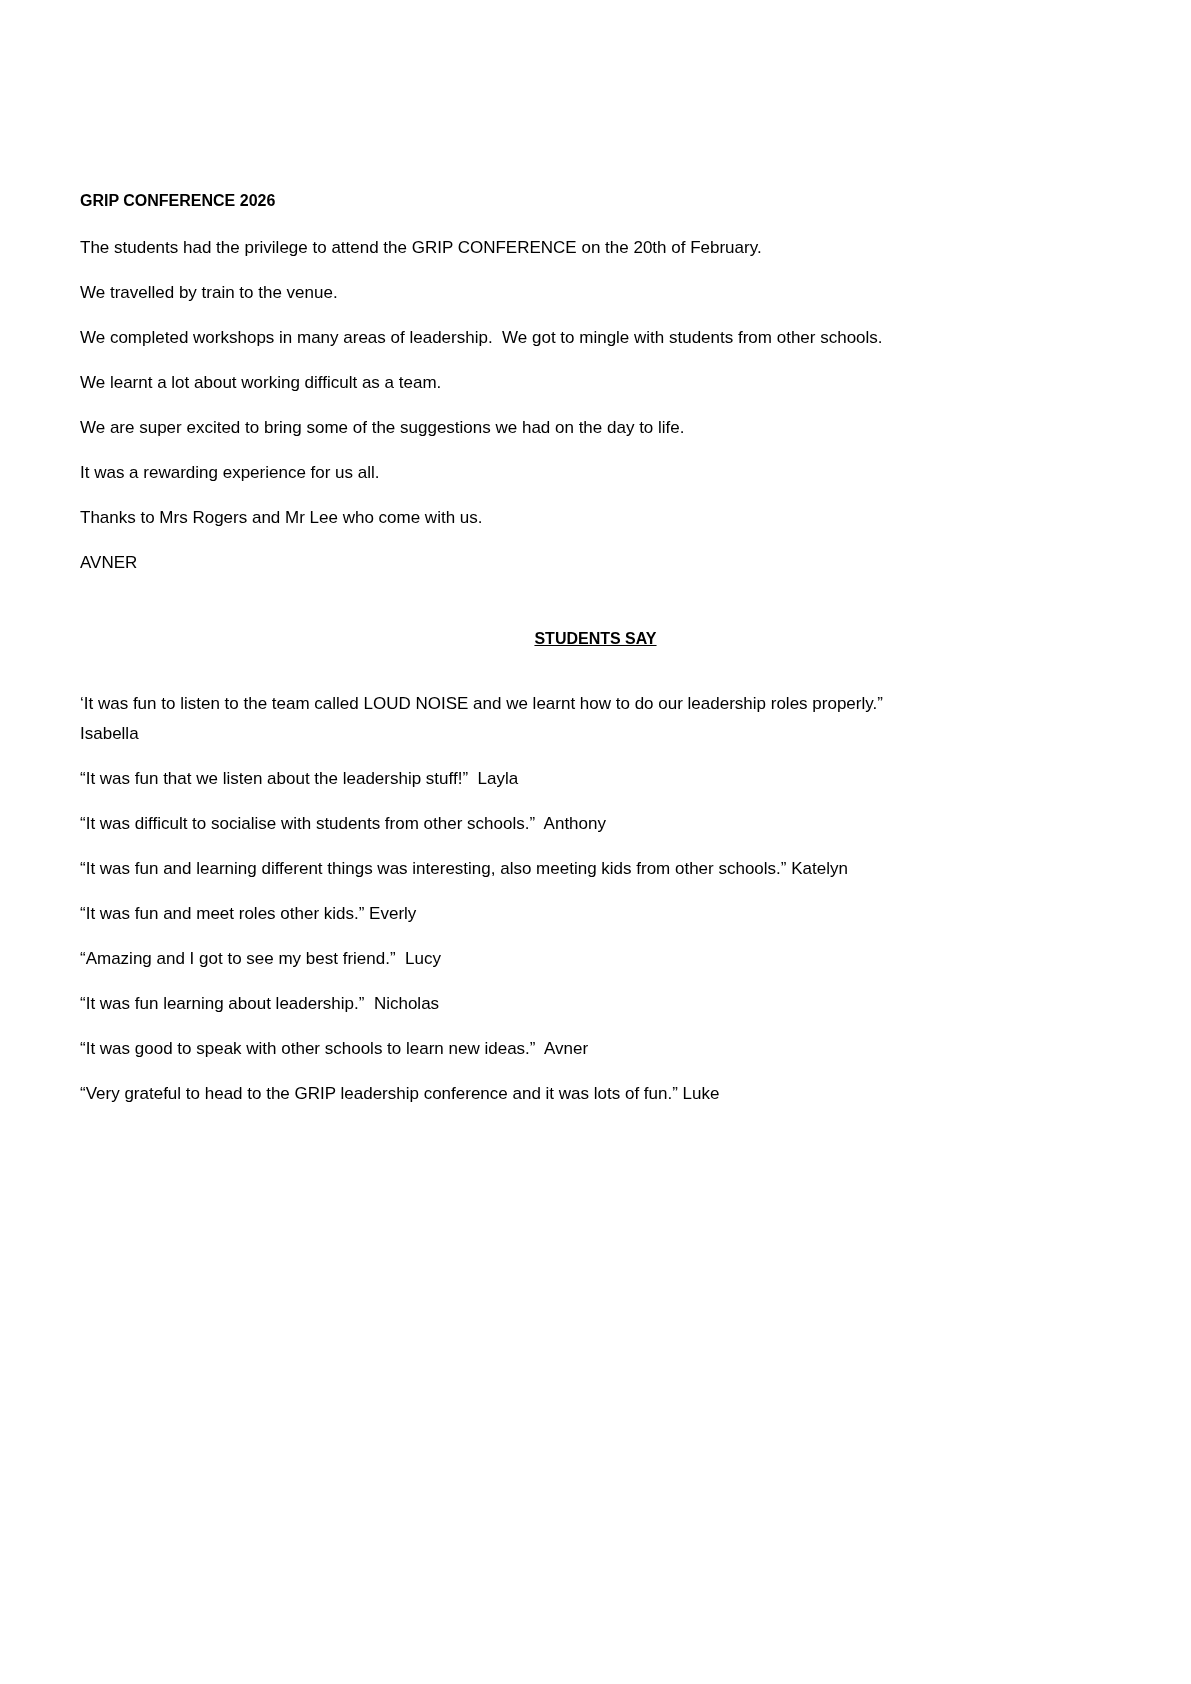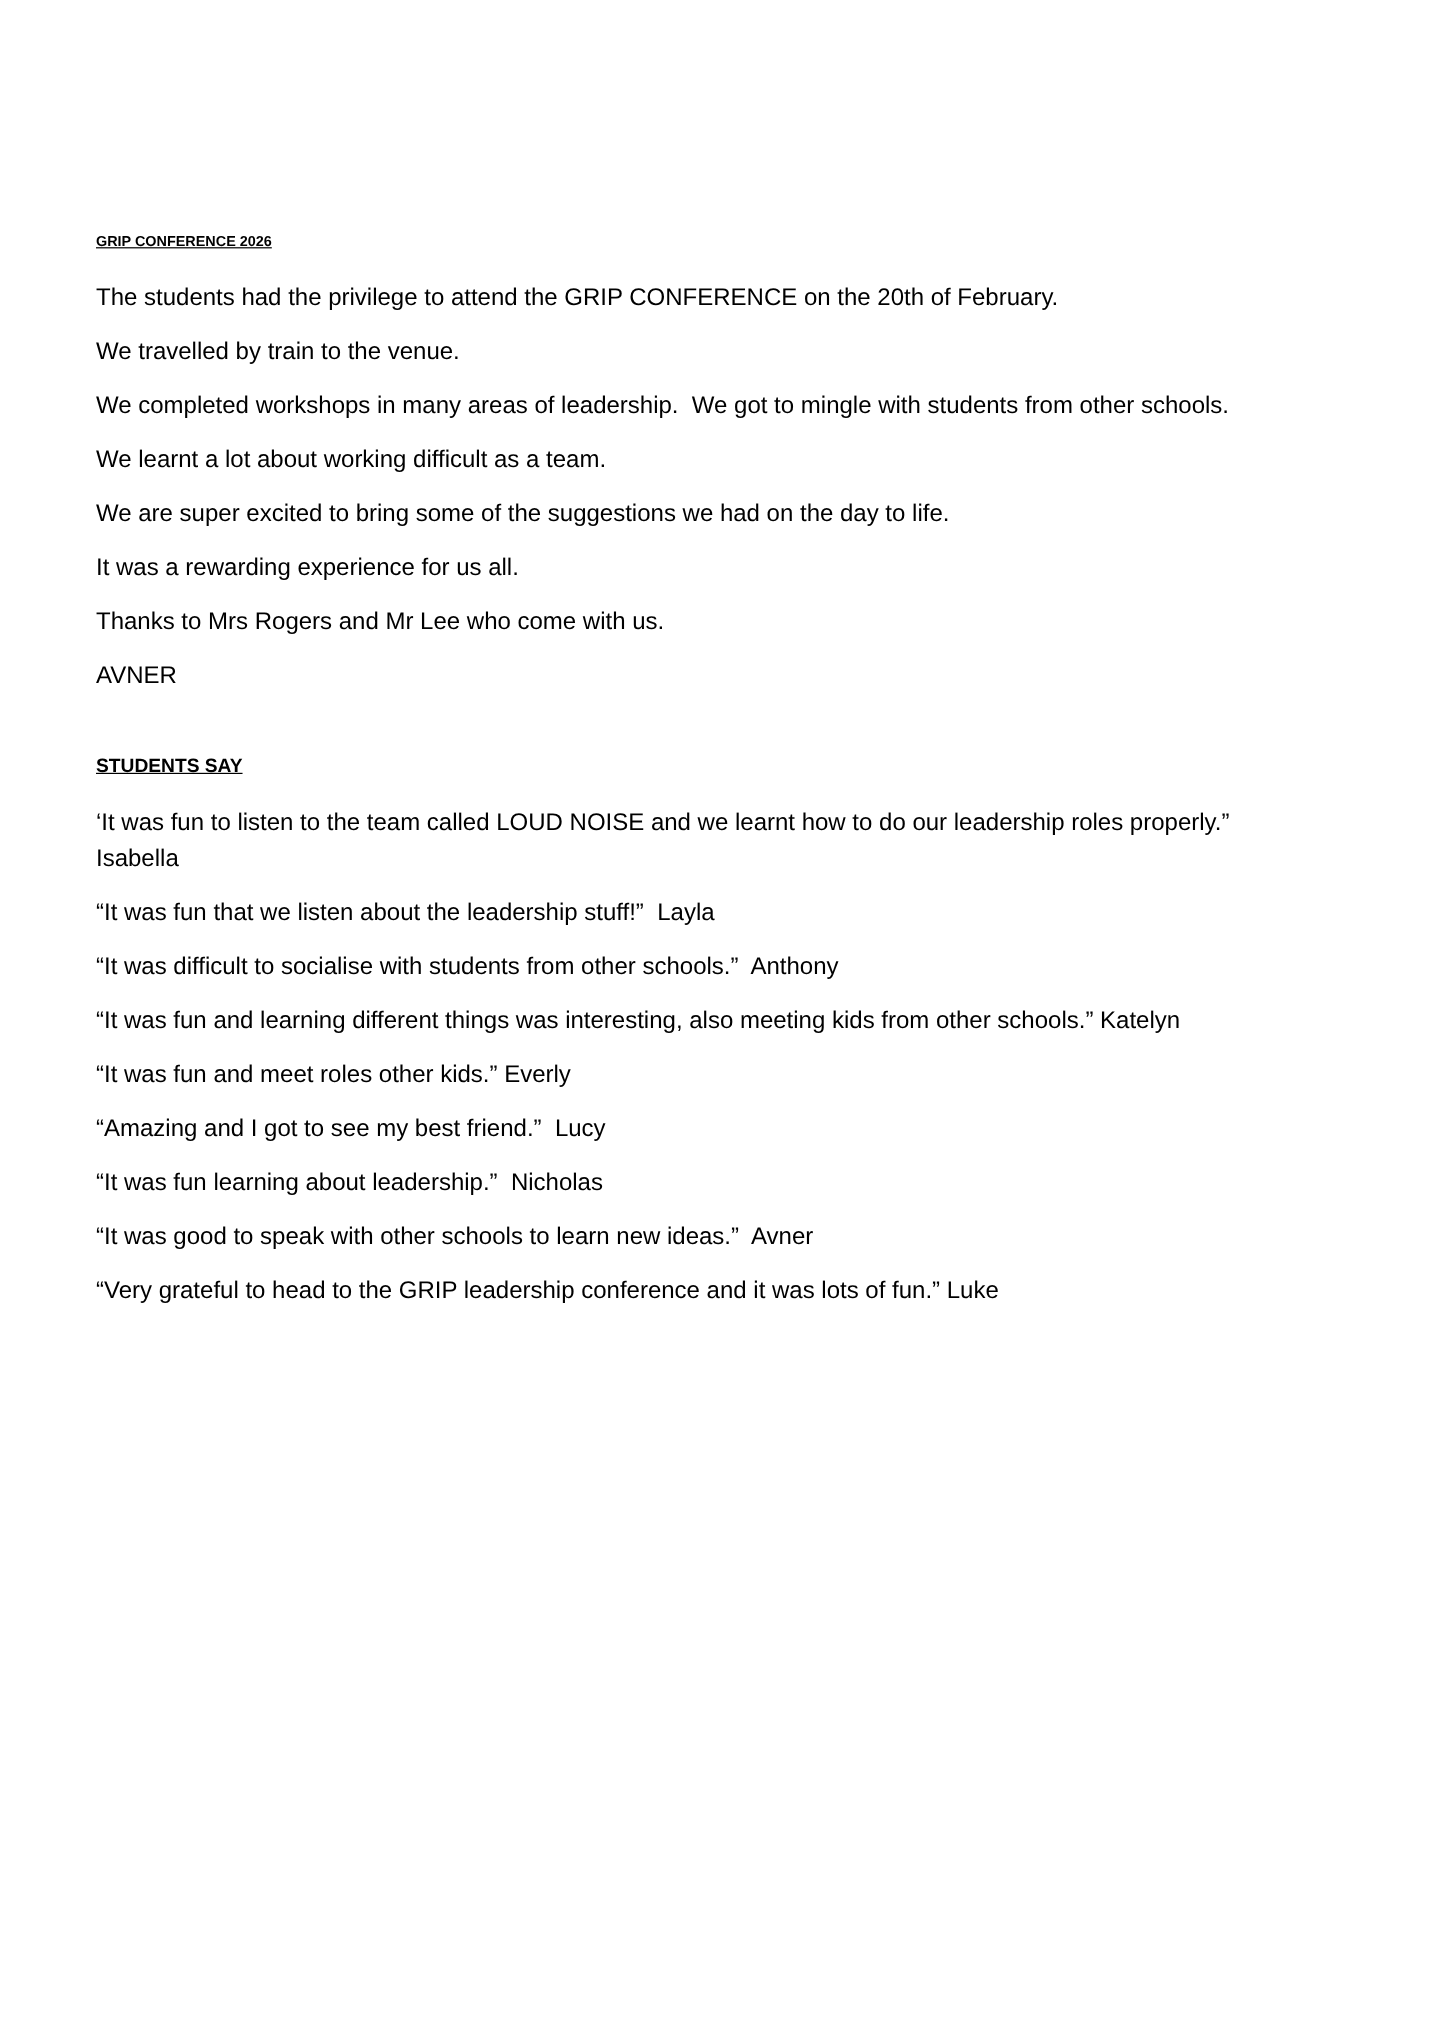--- a/index.html
+++ b/index.html
@@ -15,40 +15,40 @@
     overflow: hidden;
   }
   .page {
     box-sizing: border-box;
     width: 1191px;
     height: 1684px;
     padding: 186px 80px 0 80px;
     background: #ffffff;
   }
   .doc-title {
-    font-size: 12px;
+    font-size: 16px;
     font-weight: bold;
     line-height: 30px;
-    text-decoration: underline;
     margin: 0 0 17px 0;
     white-space: pre-wrap;
   }
   .doc-paragraph {
-    font-size: 20px;
+    font-size: 17px;
     line-height: 30px;
     margin: 0 0 15px 0;
     white-space: pre-wrap;
   }
   .section-heading {
     font-size: 16px;
     font-weight: bold;
     line-height: 30px;
     text-decoration: underline;
-    margin: 46px 0 17px 0;
+    margin: 46px 0 35px 0;
     white-space: pre-wrap;
+    text-align: center;
   }
 </style>
 </head>
 <body>
 
 <div class="page">
 
   <h1 class="doc-title">GRIP CONFERENCE 2026</h1>
 
   <div>

